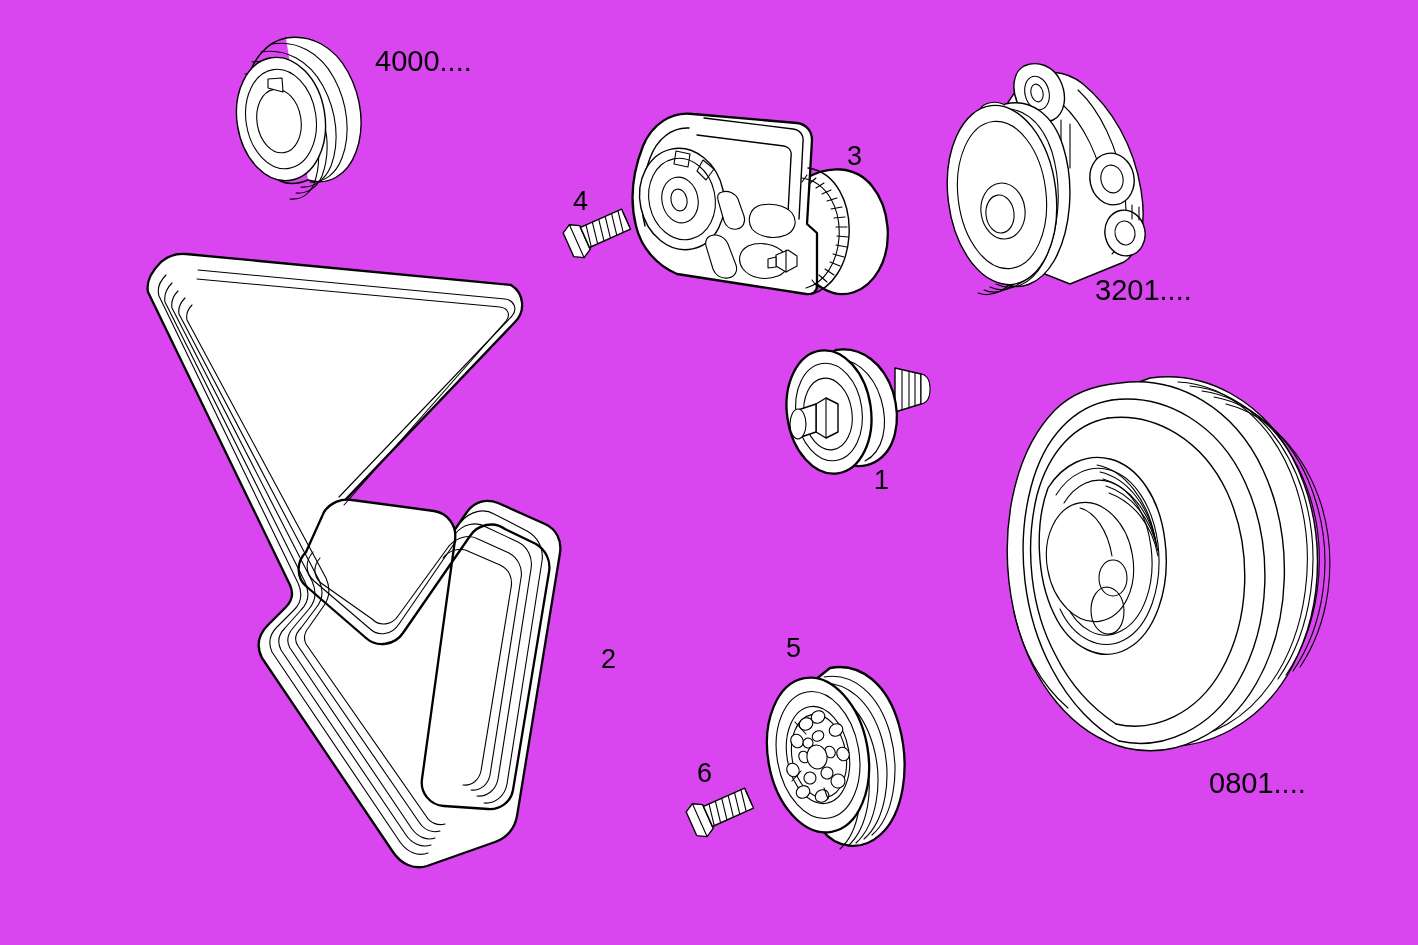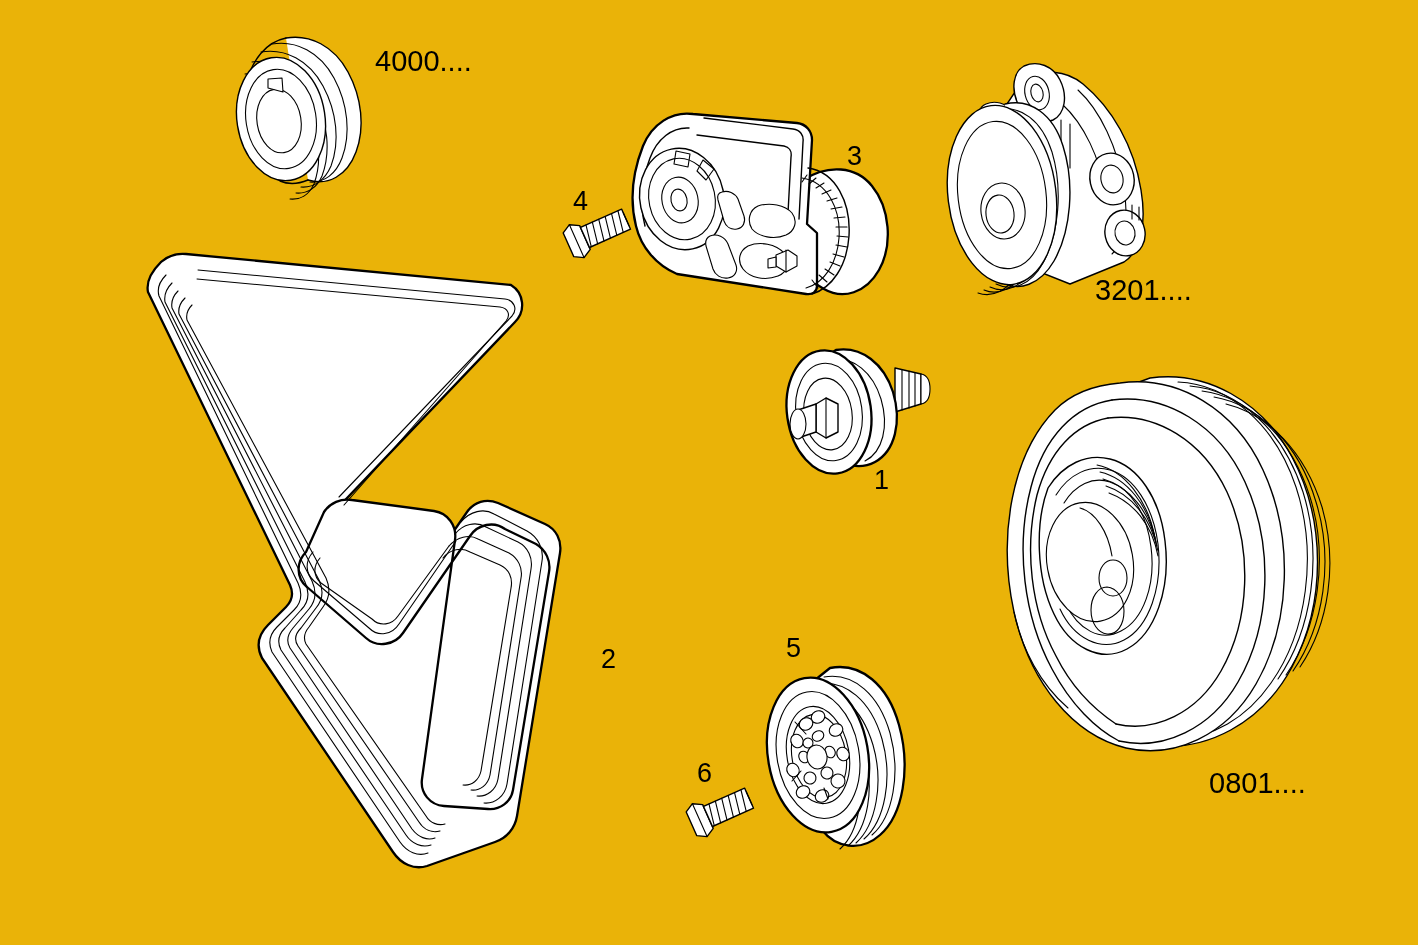--- a/index.html
+++ b/index.html
@@ -7,21 +7,21 @@
     padding: 0;
     background: #ffffff;
   }
   body {
     font-family: "Liberation Sans", sans-serif;
   }
   #diagram-root {
     position: relative;
     width: 1418px;
     height: 945px;
-    background: #eab308;
+    background: #d946ef;
     overflow: hidden;
   }
   svg#parts-svg {
     display: block;
     width: 1418px;
     height: 945px;
   }
   .ln {
     fill: none;
     stroke: #000000;

